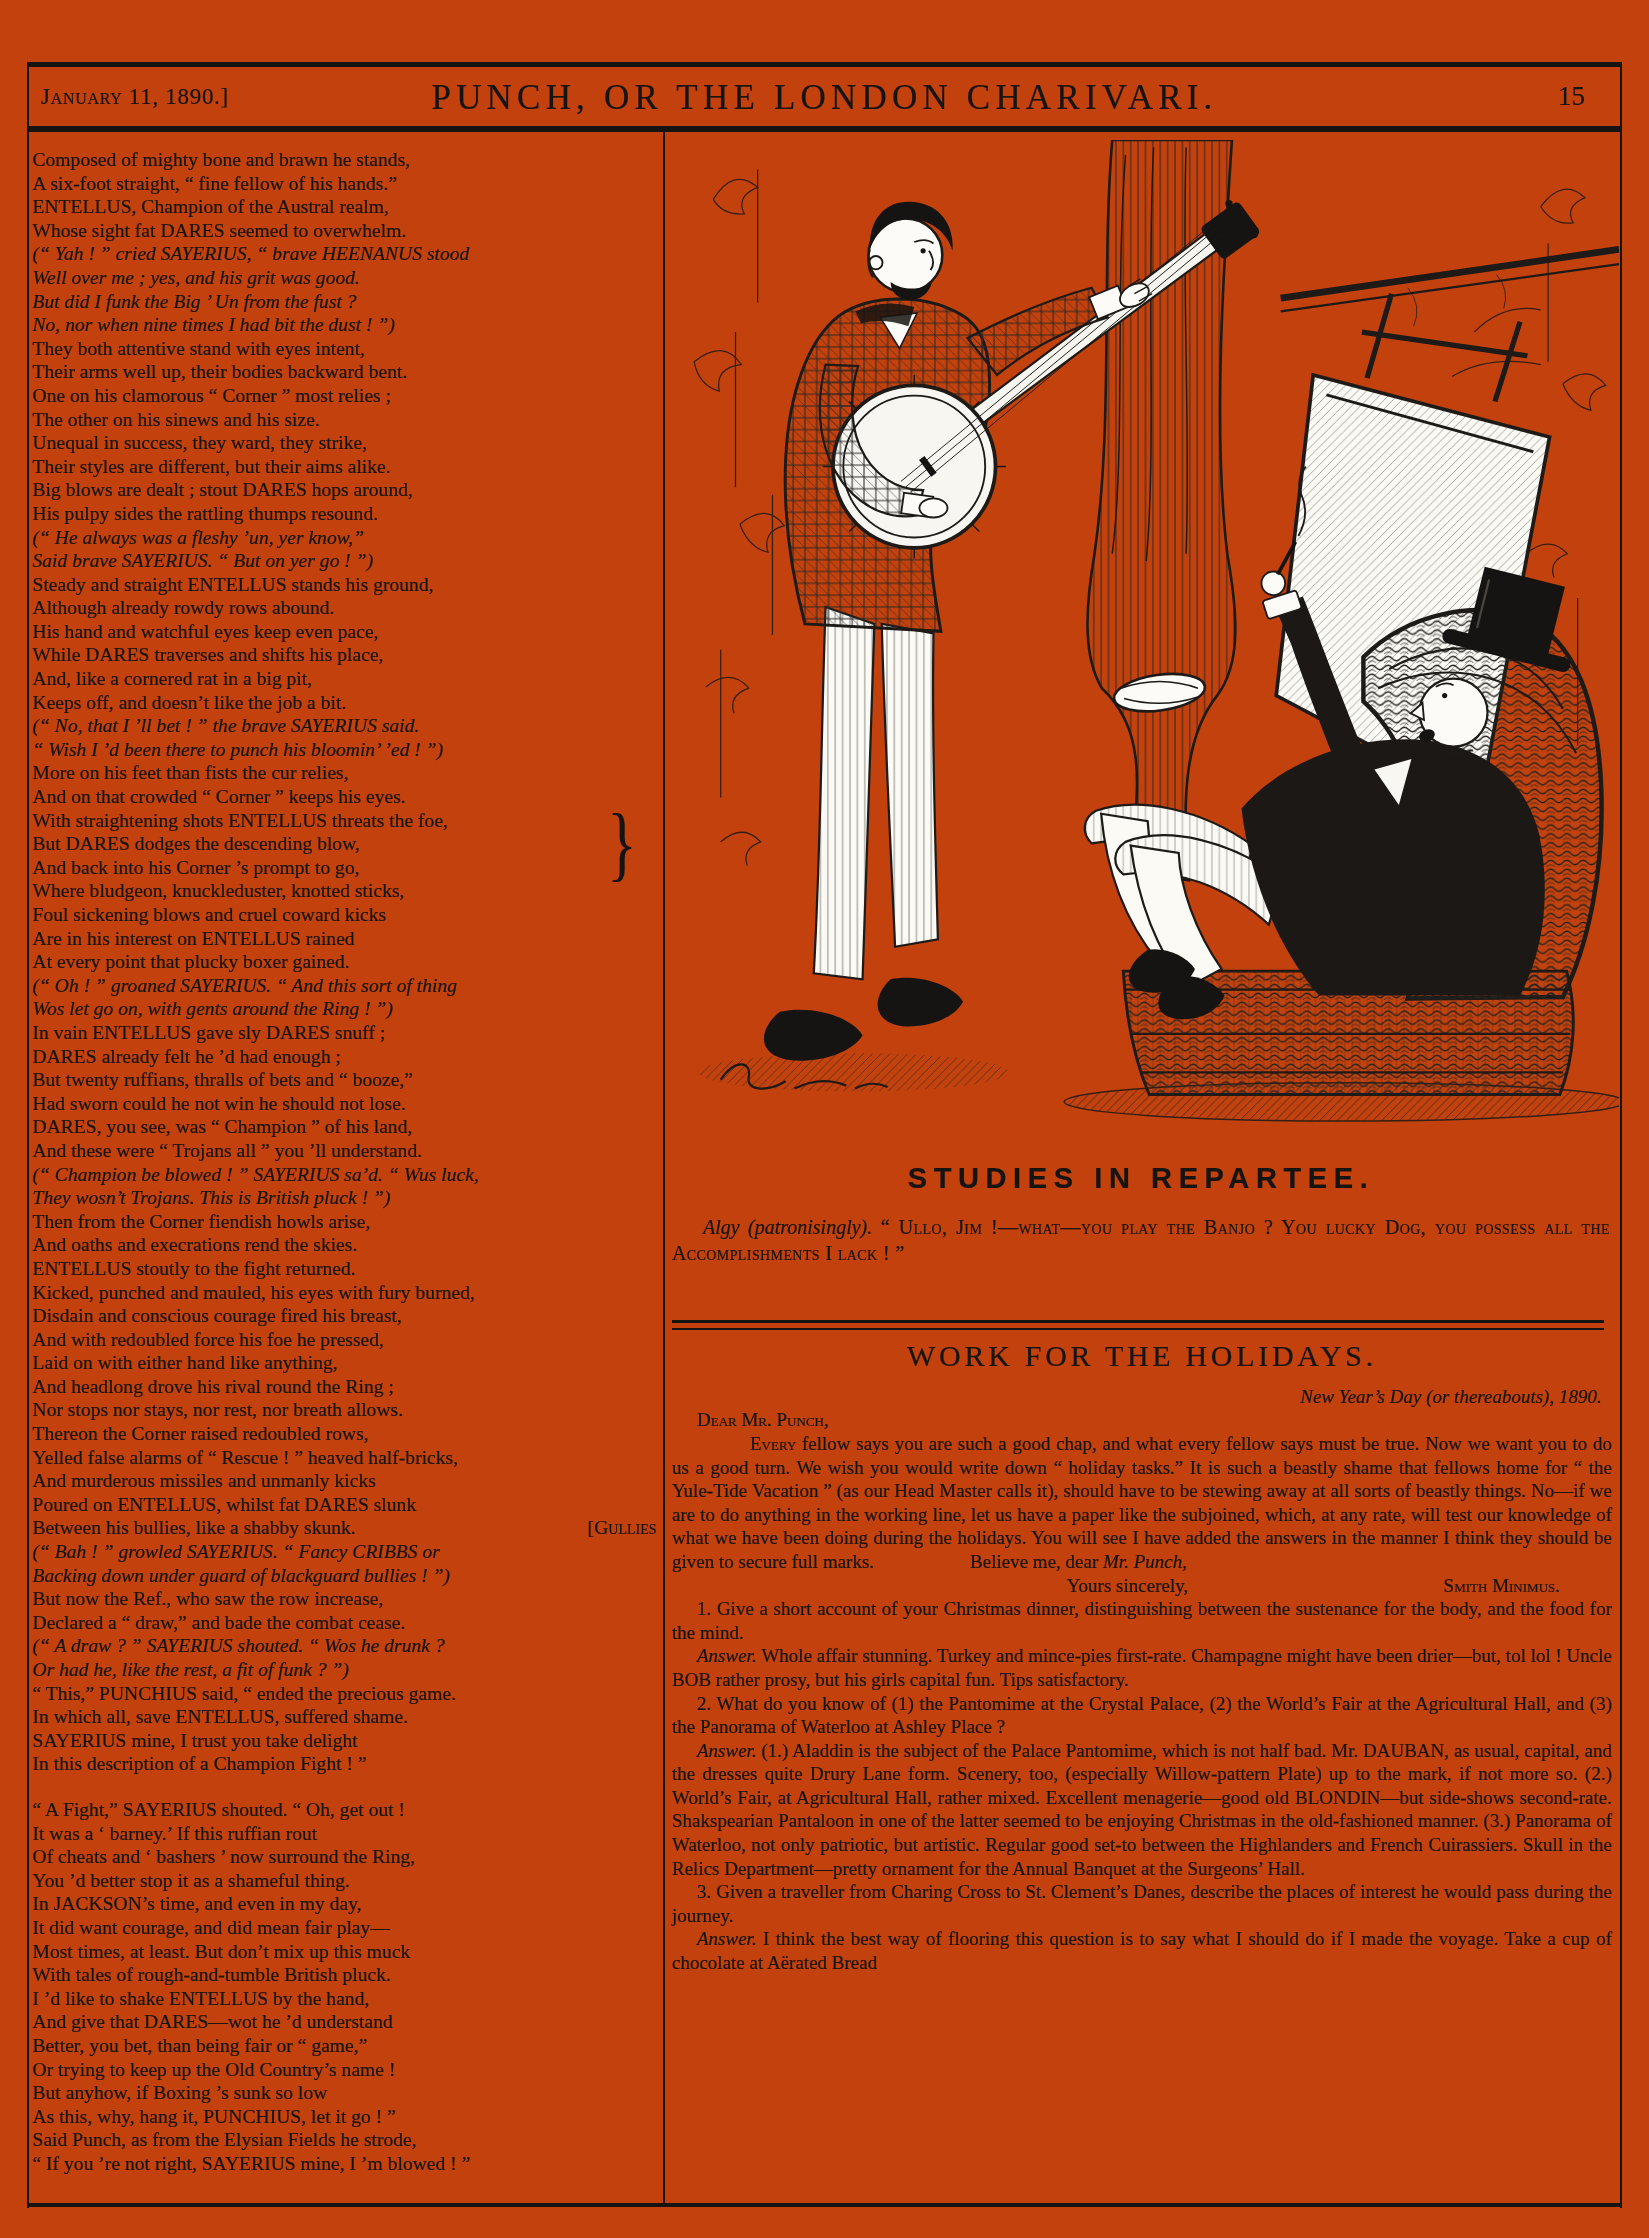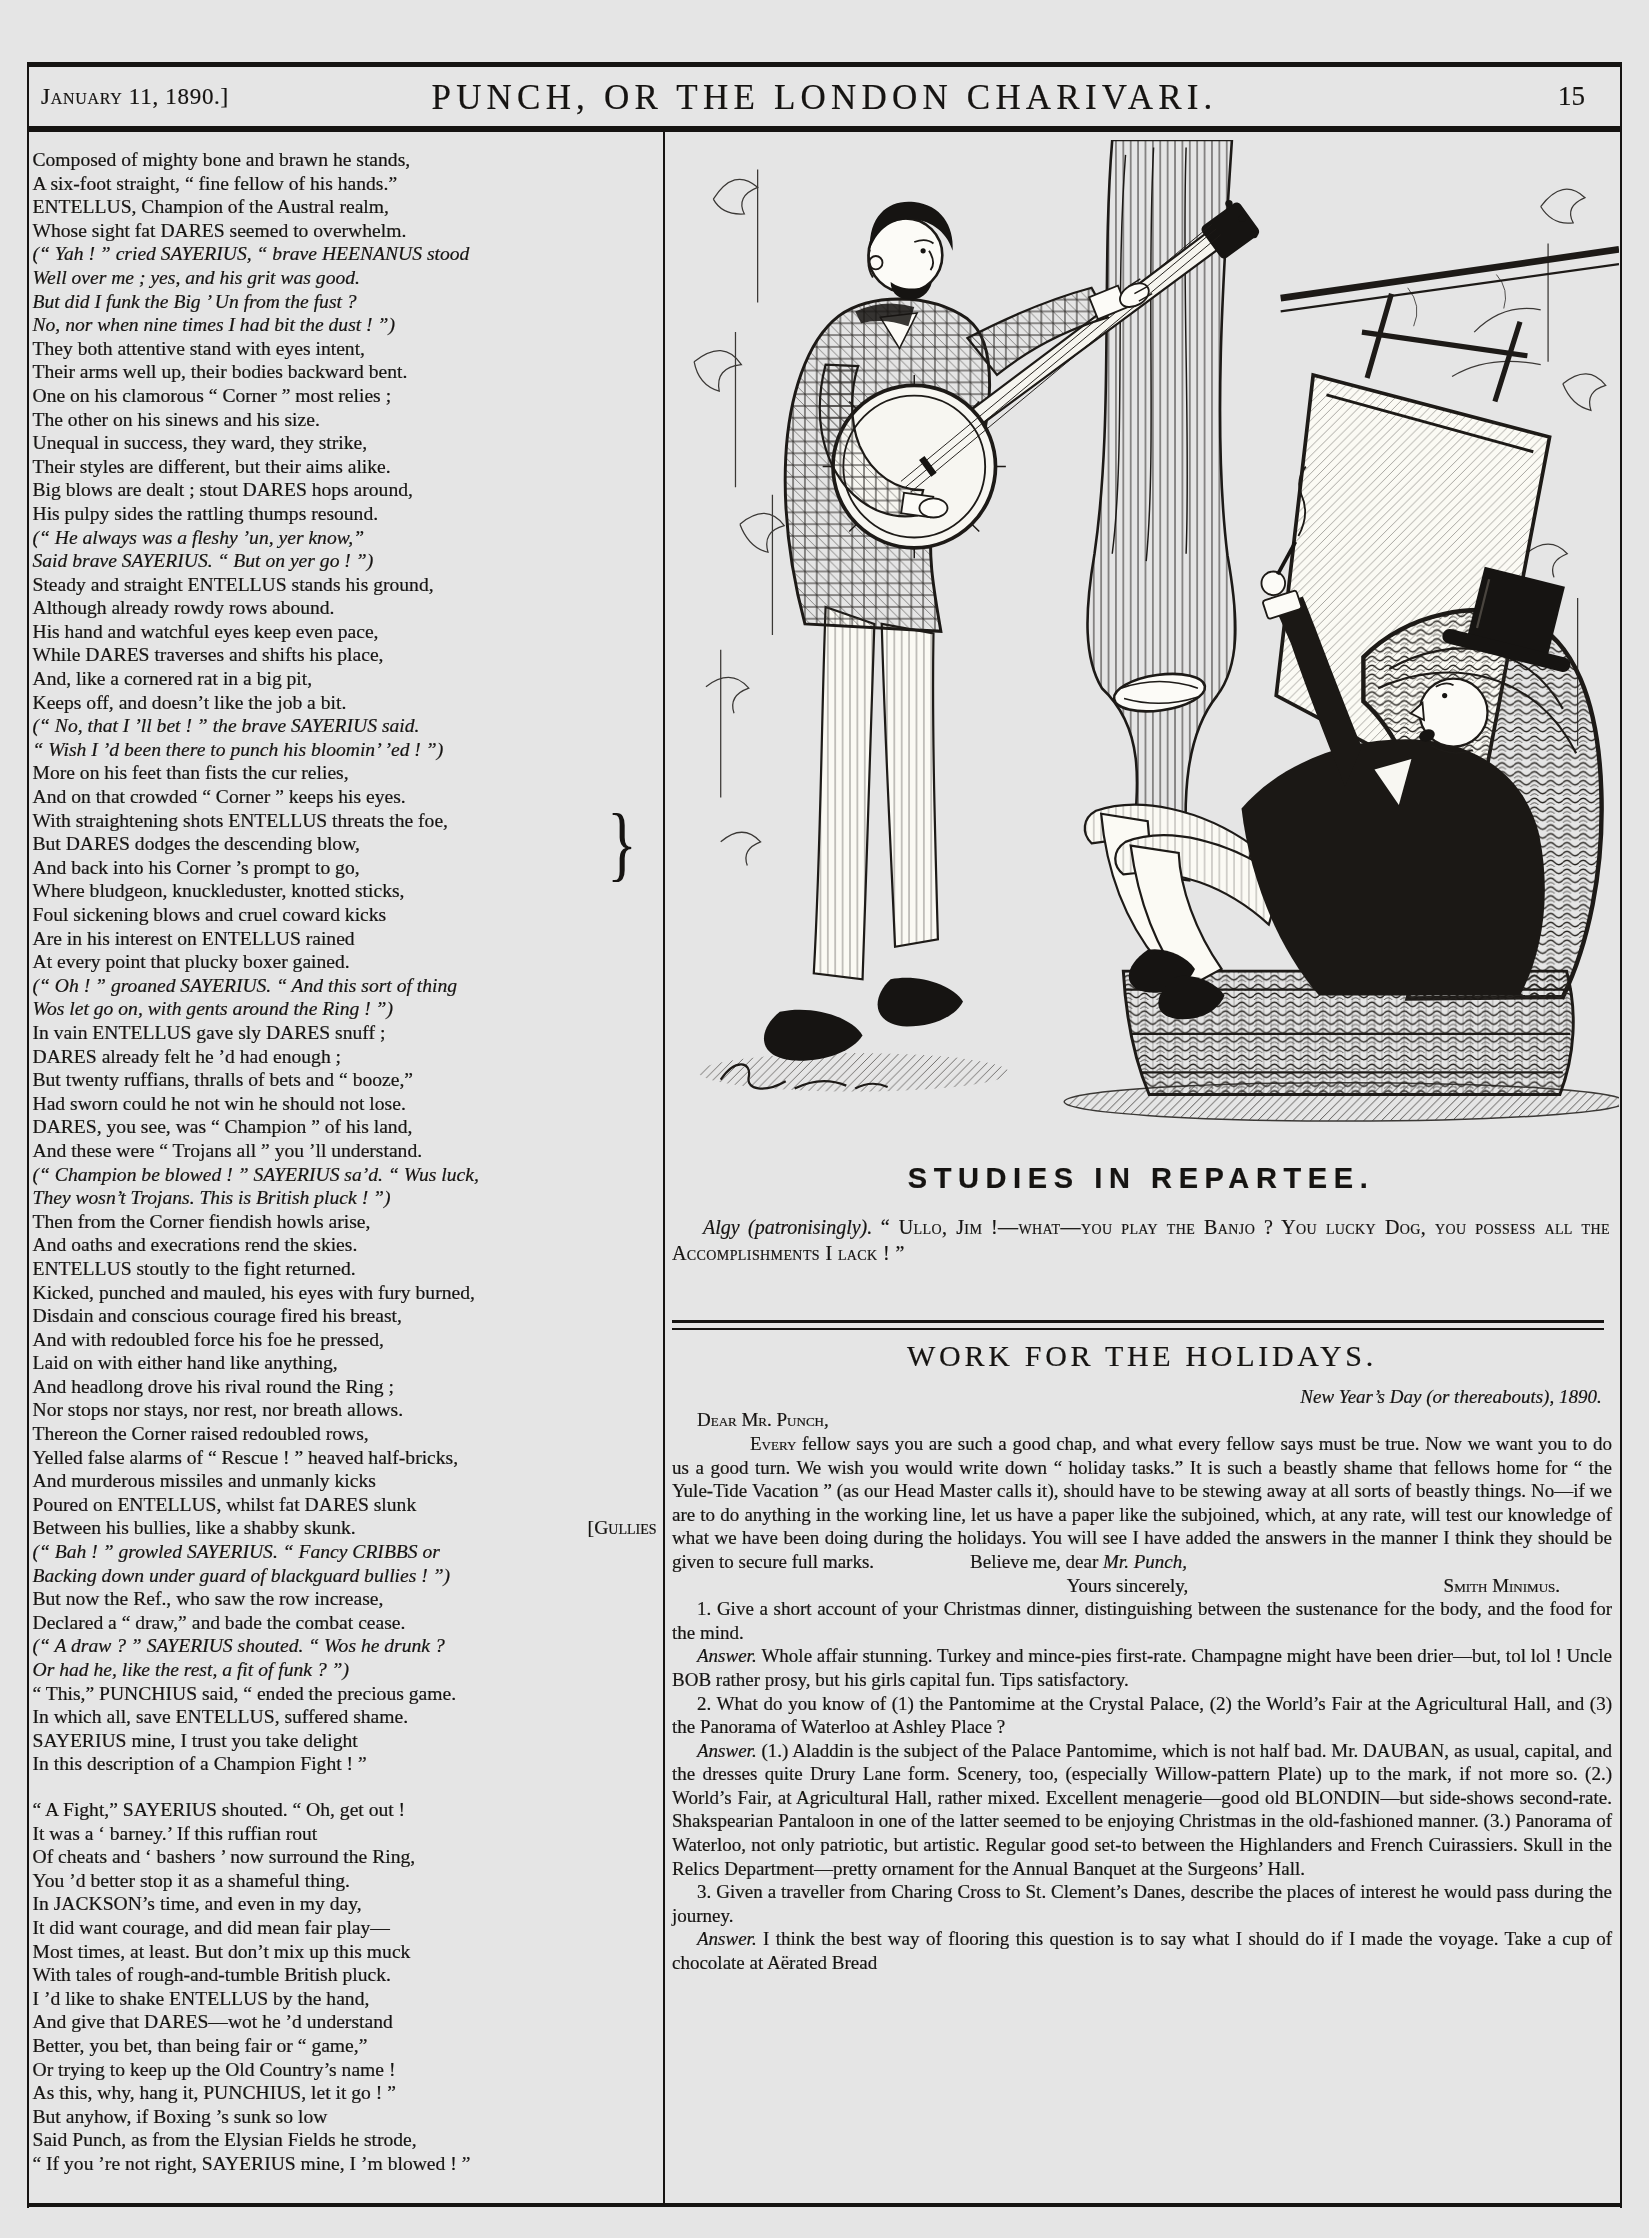--- a/index.html
+++ b/index.html
@@ -1,16 +1,16 @@
 <!DOCTYPE html>
 <html style="font-size:11.8px"><head>
 <meta charset="utf-8">
 <style>
   html,body{margin:0;padding:0;background:#777;}
-  .page{position:relative;width:1649px;height:2239px;background:#e5e5e5;color:#161412;
+  .page{position:relative;width:1649px;height:2239px;background:#c2410c;color:#161412;
         font-family:"Liberation Serif", serif;overflow:hidden;-webkit-text-stroke:0.2px #161412;}
   .rule{position:absolute;background:#161412;}
   
   .h-date{position:absolute;left:41px;top:84px;font-size:23px;font-variant:small-caps;letter-spacing:0.7px;}
   .h-title{position:absolute;left:0;right:0;top:78px;text-align:center;font-size:35px;letter-spacing:5.2px;}
   .h-page{position:absolute;right:64px;top:81px;font-size:27px;}
   
   .poem{position:absolute;left:32.5px;top:148px;width:627px;font-size:19.6px;}
   .pline{position:relative;height:23.6px;line-height:23.6px;white-space:nowrap;}
   .pline.it{font-style:italic;}
@@ -137,22 +137,22 @@
       <div class="pline"><span>Of cheats and ‘ bashers ’ now surround the Ring,</span></div>
       <div class="pline"><span>You ’d better stop it as a shameful thing.</span></div>
       <div class="pline"><span>In JACKSON’s time, and even in my day,</span></div>
       <div class="pline"><span>It did want courage, and did mean fair play—</span></div>
       <div class="pline"><span>Most times, at least.  But don’t mix up this muck</span></div>
       <div class="pline"><span>With tales of rough-and-tumble British pluck.</span></div>
       <div class="pline"><span>I ’d like to shake ENTELLUS by the hand,</span></div>
       <div class="pline"><span>And give that DARES—wot he ’d understand</span></div>
       <div class="pline"><span>Better, you bet, than being fair or “ game,”</span></div>
       <div class="pline"><span>Or trying to keep up the Old Country’s name !</span></div>
+      <div class="pline"><span>But anyhow, if Boxing ’s sunk so low</span></div>
       <div class="pline"><span>As this, why, hang it, PUNCHIUS, let it go ! ”</span></div>
-      <div class="pline"><span>But anyhow, if Boxing ’s sunk so low</span></div>
       <div class="pline"><span>Said Punch, as from the Elysian Fields he strode,</span></div>
       <div class="pline"><span>“ If you ’re not right, SAYERIUS mine, I ’m blowed ! ”</span></div>
     </div>
 
   <svg class="illo" viewBox="0 0 1286 1340">
     <defs>
       <pattern id="pvh" width="10" height="10" patternUnits="userSpaceOnUse">
         <path d="M5 0V10" stroke="#2b2825" stroke-width="1.3"></path>
       </pattern>
       <pattern id="pdh" width="12" height="12" patternUnits="userSpaceOnUse">

